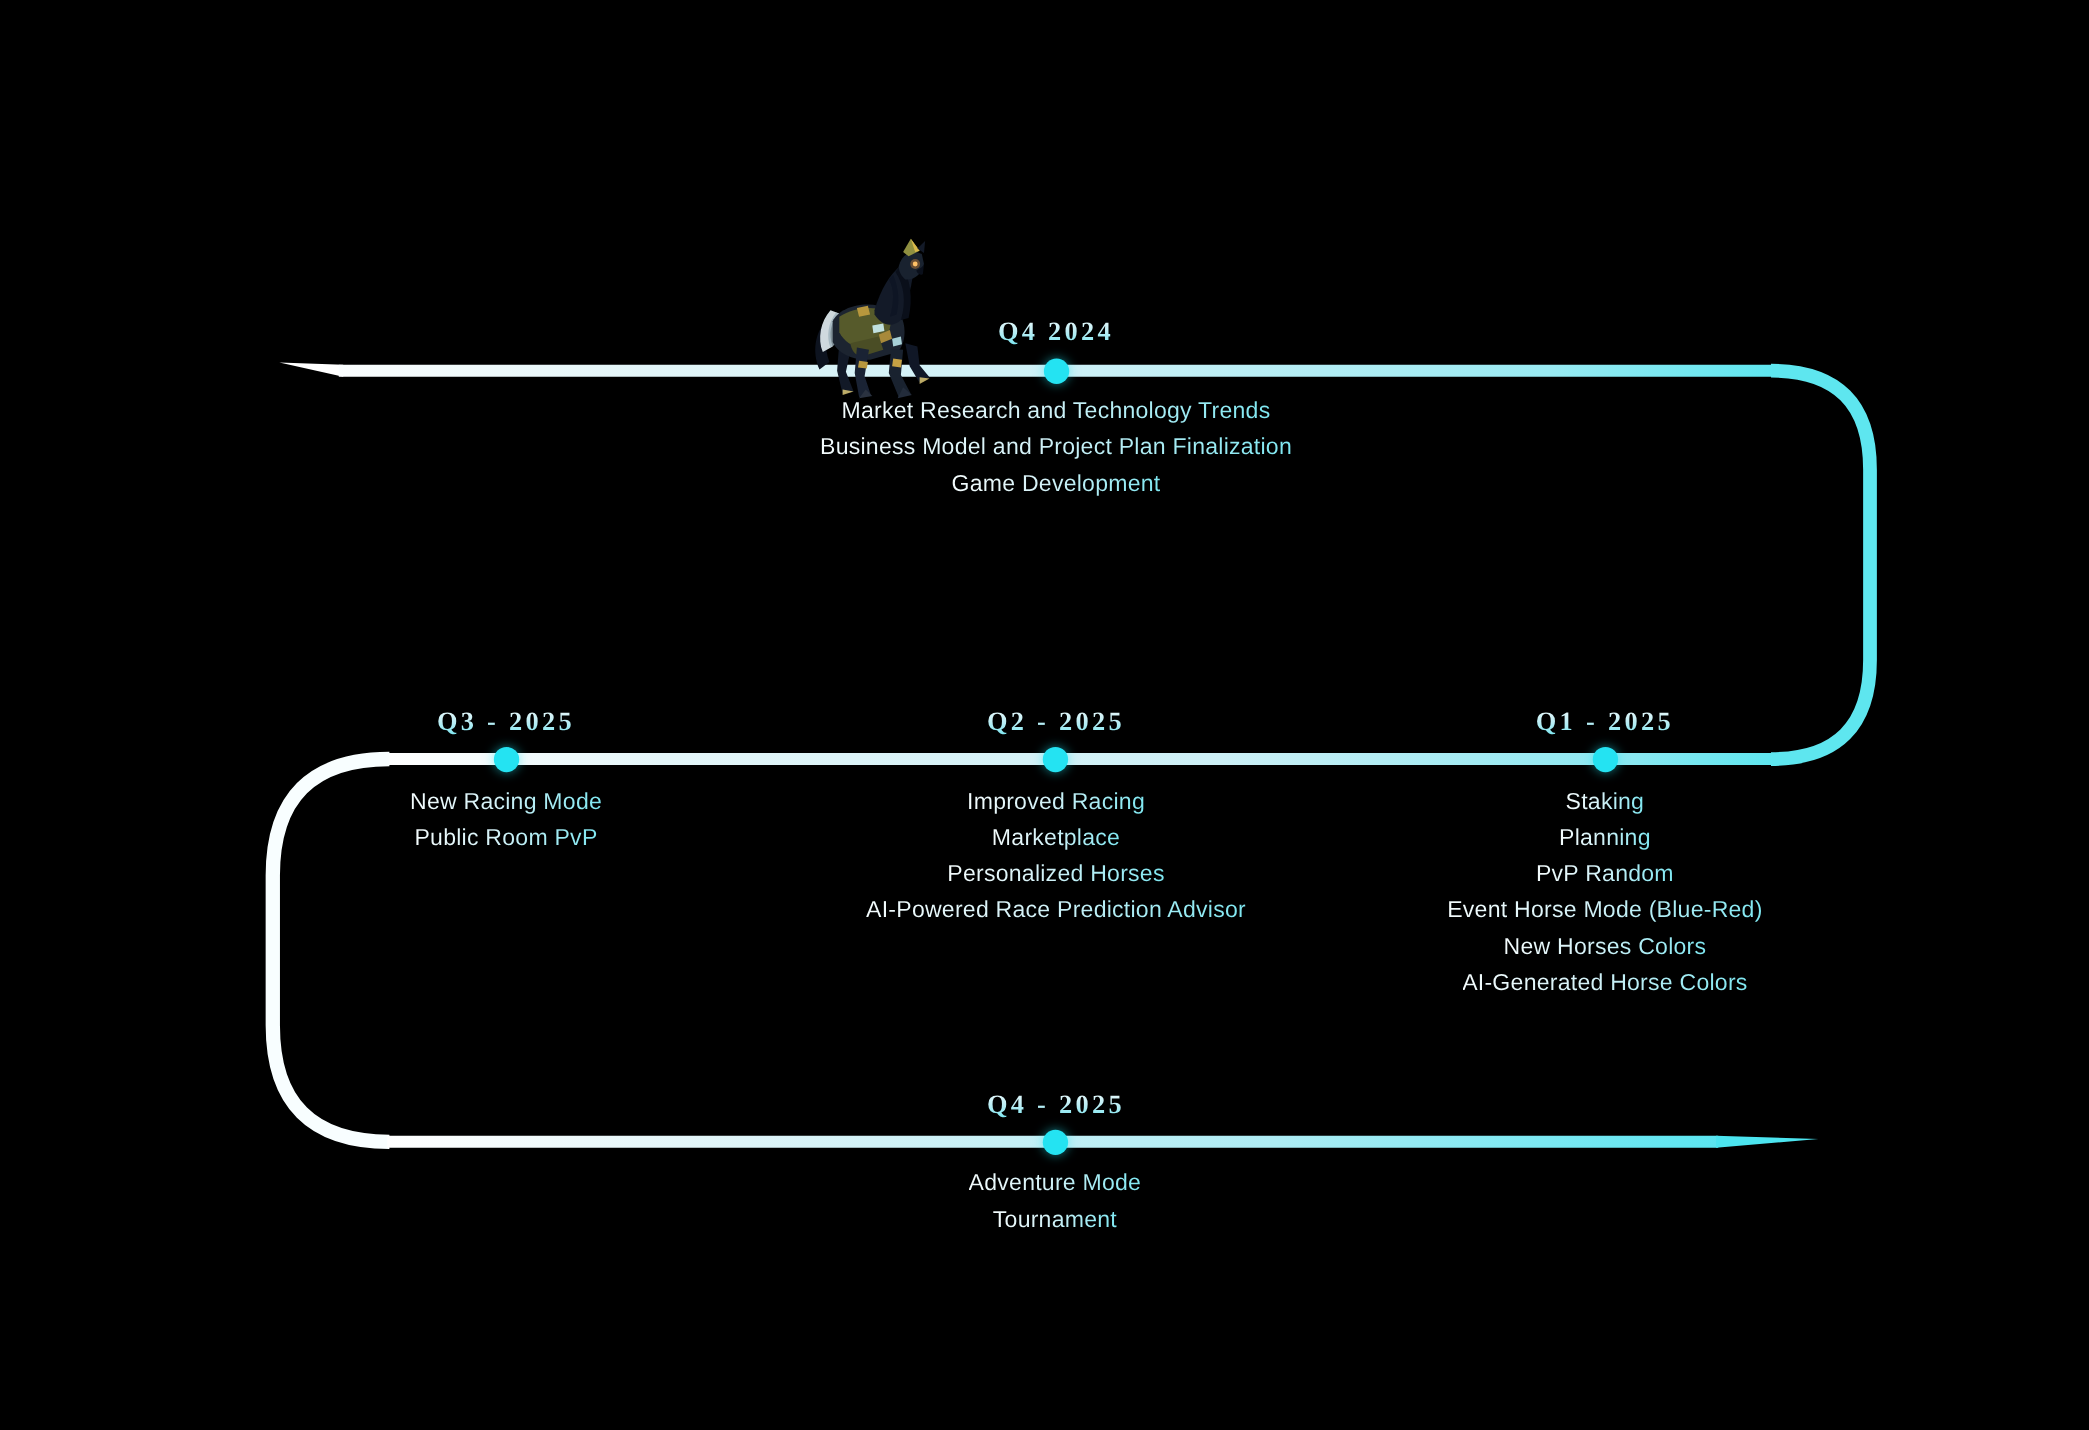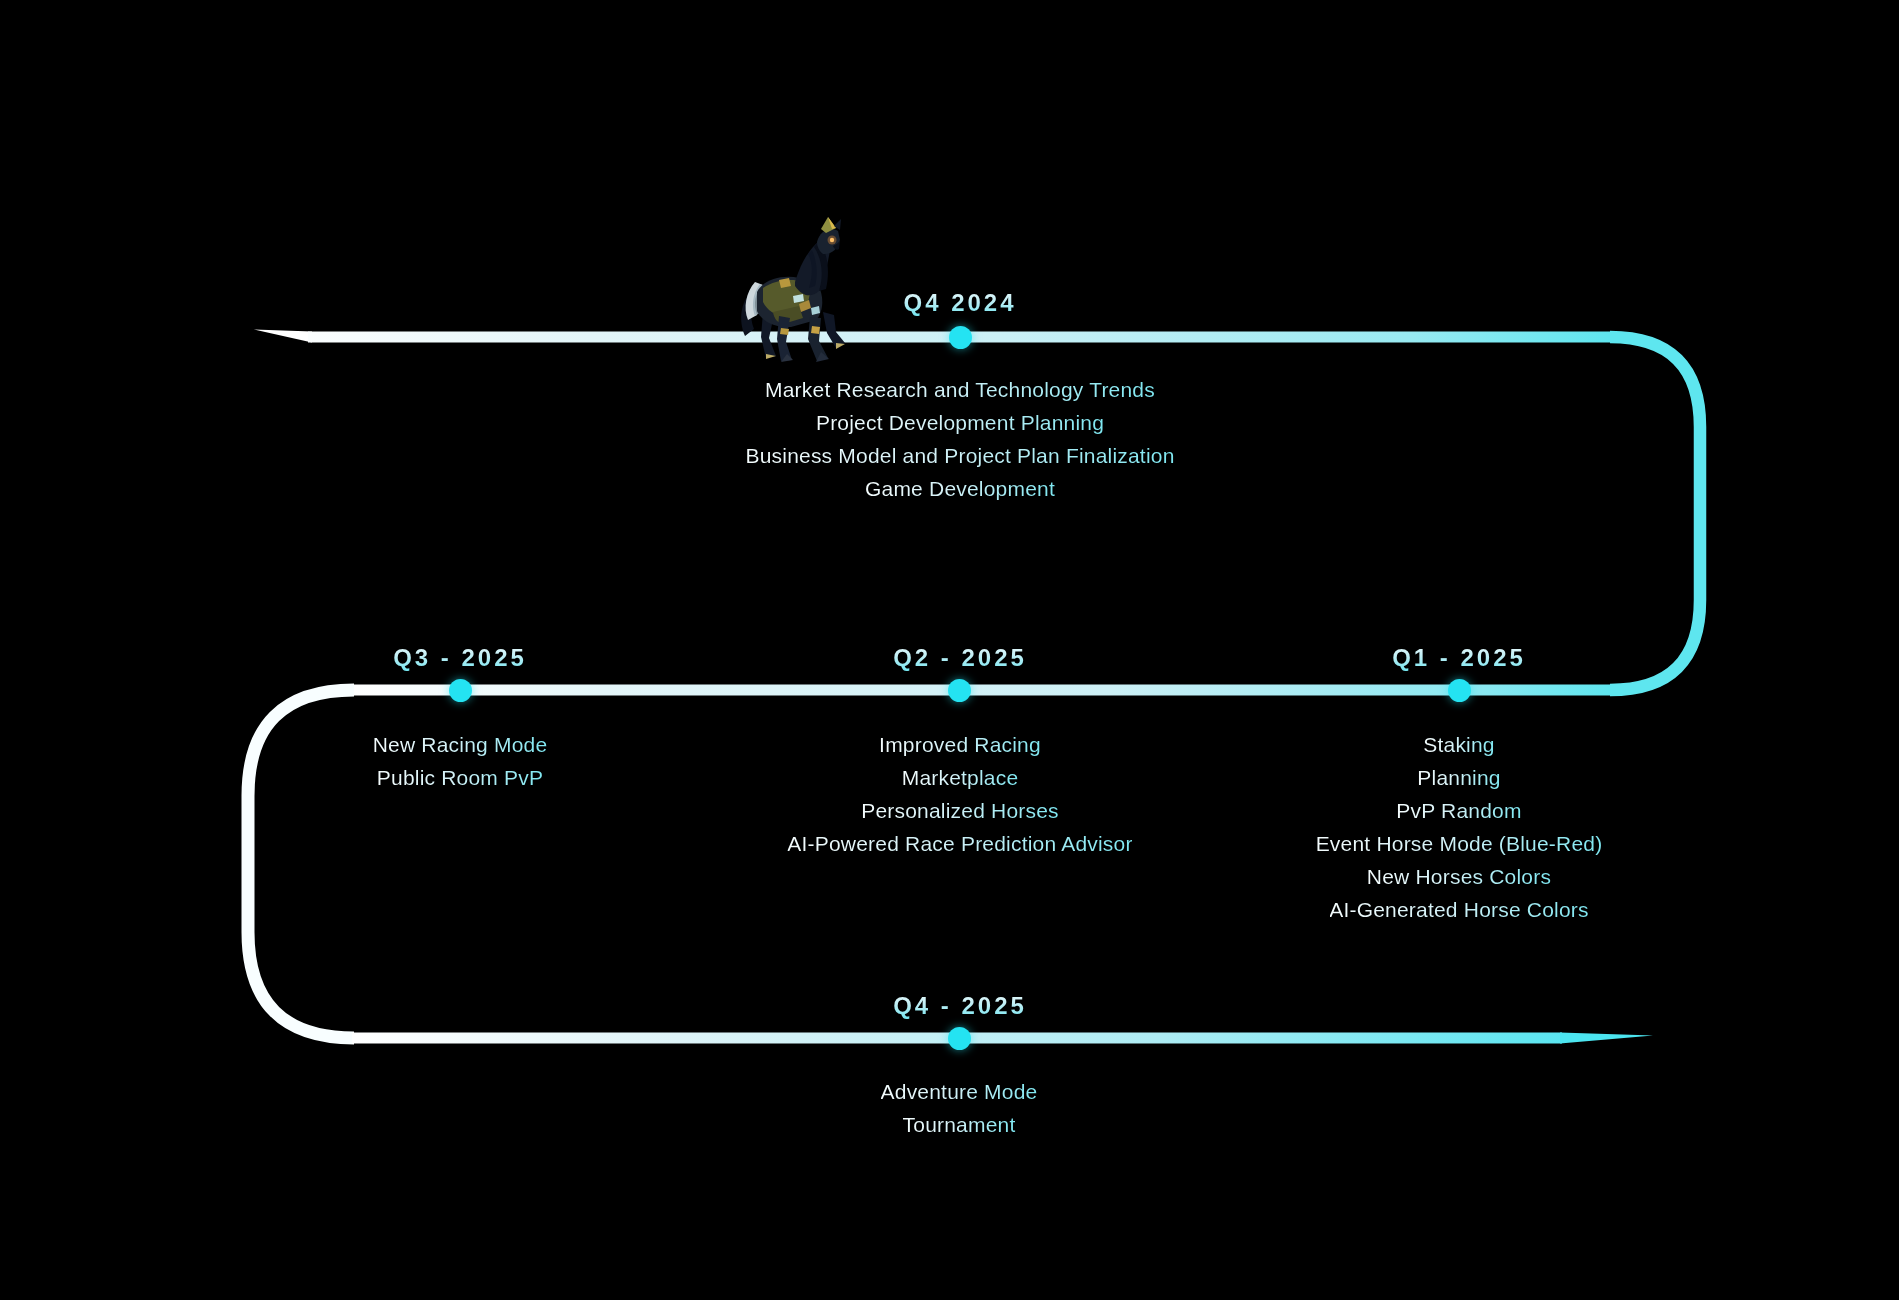--- a/index.html
+++ b/index.html
@@ -8,21 +8,21 @@
     width:1899px;height:1300px;
     background:#000;
     overflow:hidden;
     font-family:"Liberation Sans", sans-serif;
   }
   #pathsvg{position:absolute;left:0;top:0;}
   
   .qlabel{
     position:absolute;
     transform:translateX(-50%);
-    font-family:Liberation Sans, sans-serif;
+    font-family:Liberation Serif, serif;
     font-weight:bold;
     font-size:24px;
     letter-spacing:3px;
     white-space:nowrap;
     background:linear-gradient(180deg,#eefafc 0%,#bdeef5 45%,#6fe6f0 100%);
     -webkit-background-clip:text;
     background-clip:text;
     color:transparent;
     text-shadow:none;
   }
@@ -36,21 +36,20 @@
   .mline{height:33px;line-height:33px;}
   .mi{
     display:inline-block;
     font-size:21px;
     font-weight:500;
     letter-spacing:.2px;
     background:linear-gradient(90deg,#f4fcfd 0%,#d3f1f7 45%,#7ee7f1 100%);
     -webkit-background-clip:text;
     background-clip:text;
     color:transparent;
-    margin-top:16px;
   }
   .dot{
     position:absolute;
     width:23px;height:23px;
     margin:-11.5px 0 0 -11.5px;
     border-radius:50%;
     background:#24e3f2;
     box-shadow:0 0 10px rgba(36,227,242,.55);
   }
   #horse{position:absolute;left:733px;top:216px;}
@@ -155,21 +154,20 @@
   <div class="dot" style="left:959px;top:1038px;"></div>
 
   <div class="qlabel" style="left:960px;top:289px;">Q4 2024</div>
   <div class="qlabel" style="left:460px;top:644px;">Q3 - 2025</div>
   <div class="qlabel" style="left:960px;top:644px;">Q2 - 2025</div>
   <div class="qlabel" style="left:1459px;top:644px;">Q1 - 2025</div>
   <div class="qlabel" style="left:960px;top:992px;">Q4 - 2025</div>
 
   <div class="mlist" style="left:960px;top:357px;">
     <div class="mline"><span class="mi">Market Research and Technology Trends</span></div>
-    <div class="mline"><span class="mi">Project Development Planning</span></div>
     <div class="mline"><span class="mi">Business Model and Project Plan Finalization</span></div>
     <div class="mline"><span class="mi">Game Development</span></div>
   </div>
 
   <div class="mlist" style="left:460px;top:712px;">
     <div class="mline"><span class="mi">New Racing Mode</span></div>
     <div class="mline"><span class="mi">Public Room PvP</span></div>
   </div>
 
   <div class="mlist" style="left:960px;top:712px;text-align:center;">

